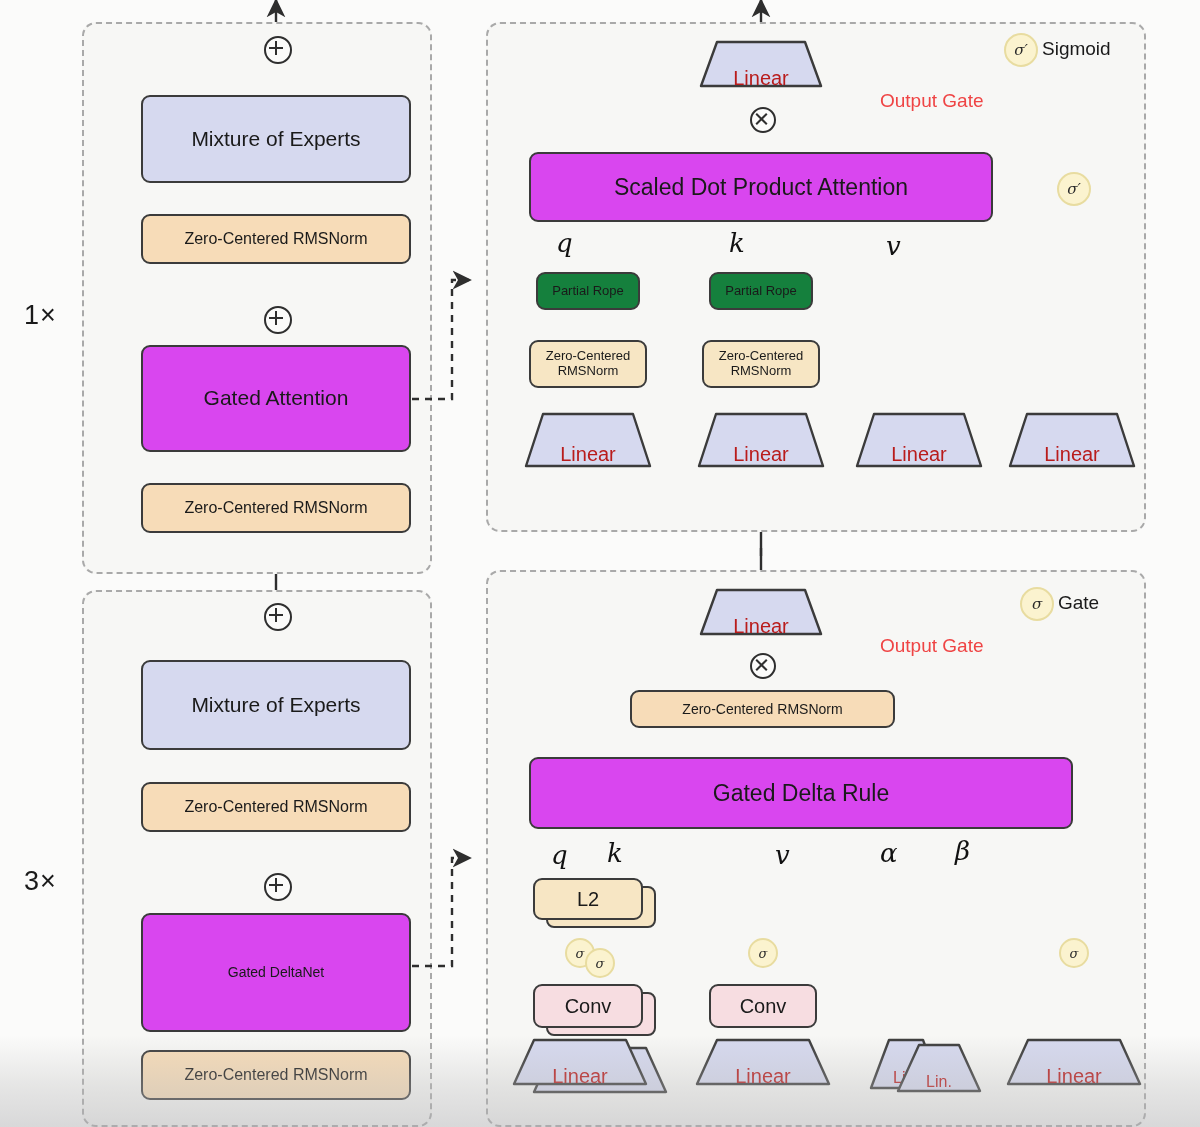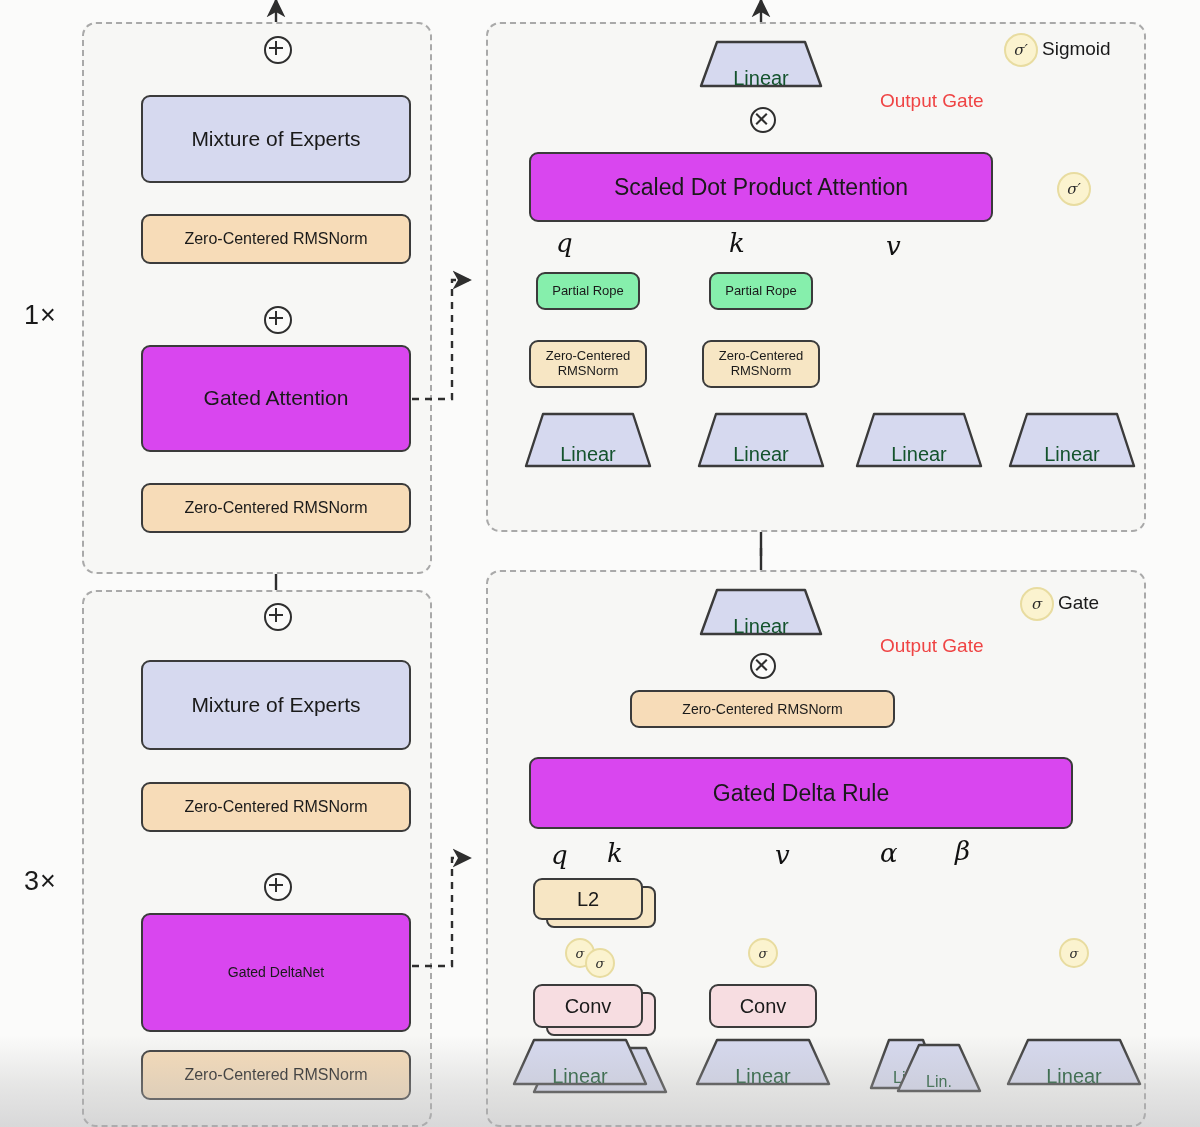--- a/index.html
+++ b/index.html
@@ -27,29 +27,29 @@
     display:flex;align-items:center;justify-content:center;
     text-align:center;
     color:#1a1a1a;
     line-height:1.15;
     box-sizing:border-box;
   }
   .moe{background:#d6d9ef;}
   .rms{background:#f7dcb8;}
   .rms-lt{background:#f7e6c4;}
   .attn{background:#d946ef;}
-  .rope{background:#86efac;}
+  .rope{background:#15803d;}
   .conv{background:#f7dde1;}
   .l2{background:#f7e6c4;}
   .trapwrap{position:absolute;}
   .trapwrap svg{position:absolute;inset:0;}
   .traplabel{
     position:absolute;inset:0;
     display:flex;align-items:center;justify-content:center;
-    color:#14532d;pointer-events:none;margin-top:28px;
+    color:#b91c1c;pointer-events:none;margin-top:28px;
   }
 
   
   svg.wires{position:absolute;inset:0;width:1200px;height:1127px;pointer-events:none;}
 
   
   .sig{
     position:absolute;
     width:30px;height:30px;border-radius:50%;
     background:#fbf3cf;border:2px solid #e8dca0;

